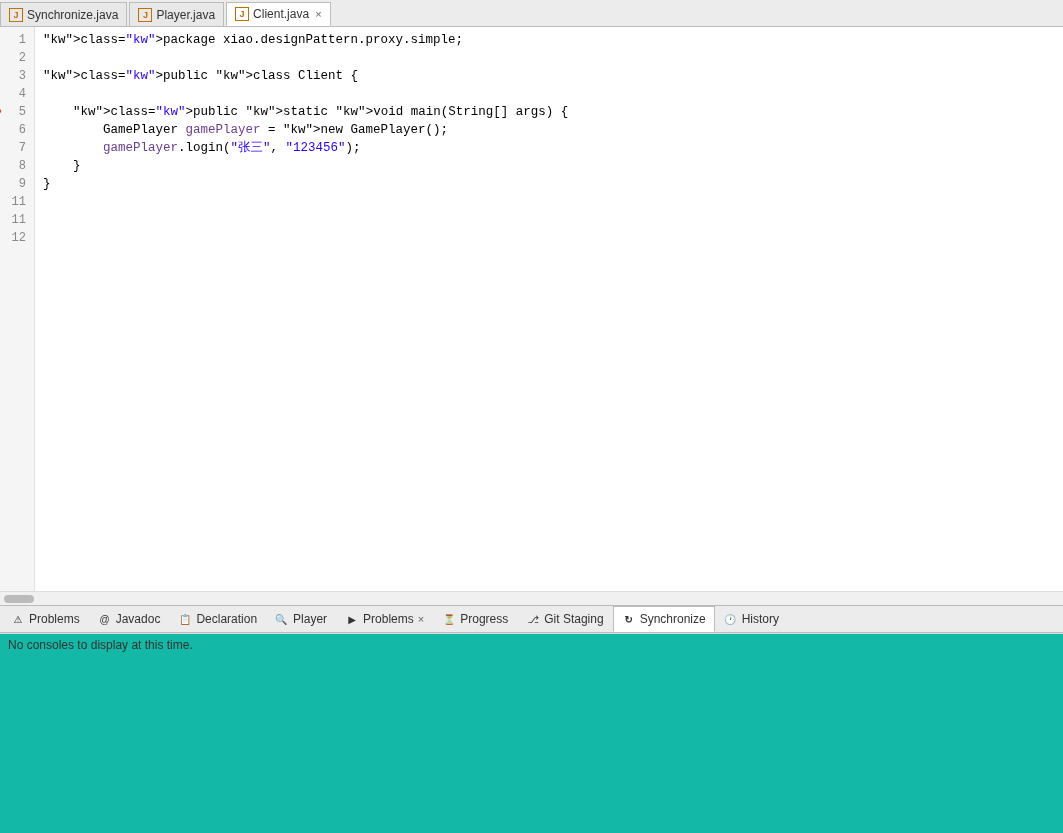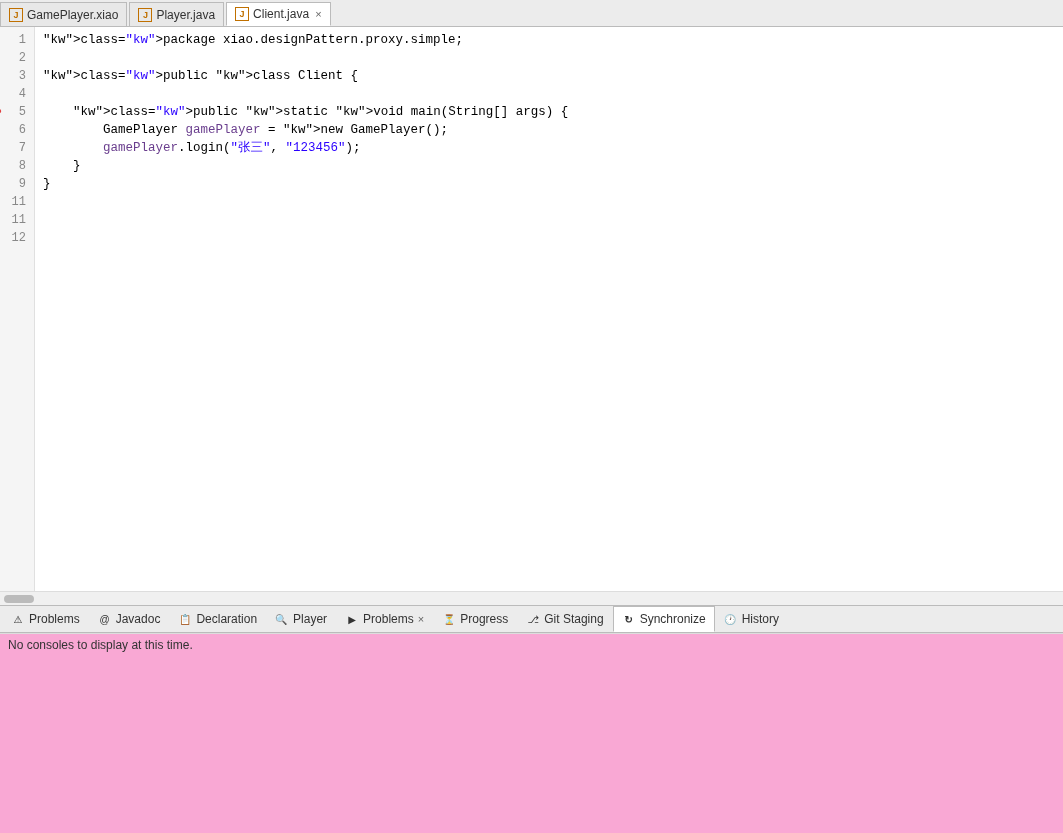--- a/index.html
+++ b/index.html
@@ -137,39 +137,39 @@
       align-items: center;
       justify-content: center;
       font-size: 10px;
     }
     .bottom-tab .tab-close {
       margin-left: 4px;
     }
 
     
     .bottom-content {
-      background: #f9a8d4;
+      background: #14b8a6;
       flex: 0 0 auto;
       min-height: 200px;
       padding: 4px 8px;
       font-size: 12px;
       font-family: Arial, sans-serif;
       color: #333;
       border-top: 1px solid #ddd;
     }
 
   </style>
 </head>
 <body>
 
 <div class="tab-bar">
 
 <div class="tab">
       <span style="display: inline-block; width: 14px; height: 14px; margin-right: 4px; font-size: 9px; font-weight: bold; color: rgb(192, 112, 0); border: 1px solid rgb(192, 112, 0); text-align: center; line-height: 13px; font-family: Arial;">J</span>
-      <span>GamePlayer.xiao</span>
+      <span>Synchronize.java</span>
     </div>
     <div class="tab">
       <span style="display: inline-block; width: 14px; height: 14px; margin-right: 4px; font-size: 9px; font-weight: bold; color: rgb(192, 112, 0); border: 1px solid rgb(192, 112, 0); text-align: center; line-height: 13px; font-family: Arial;">J</span>
       <span>Player.java</span>
     </div>
     <div class="tab active">
       <span style="display: inline-block; width: 14px; height: 14px; margin-right: 4px; font-size: 9px; font-weight: bold; color: rgb(192, 112, 0); border: 1px solid rgb(192, 112, 0); text-align: center; line-height: 13px; font-family: Arial;">J</span>
       <span>Client.java</span>
       <span class="tab-close">×</span>
     </div>

